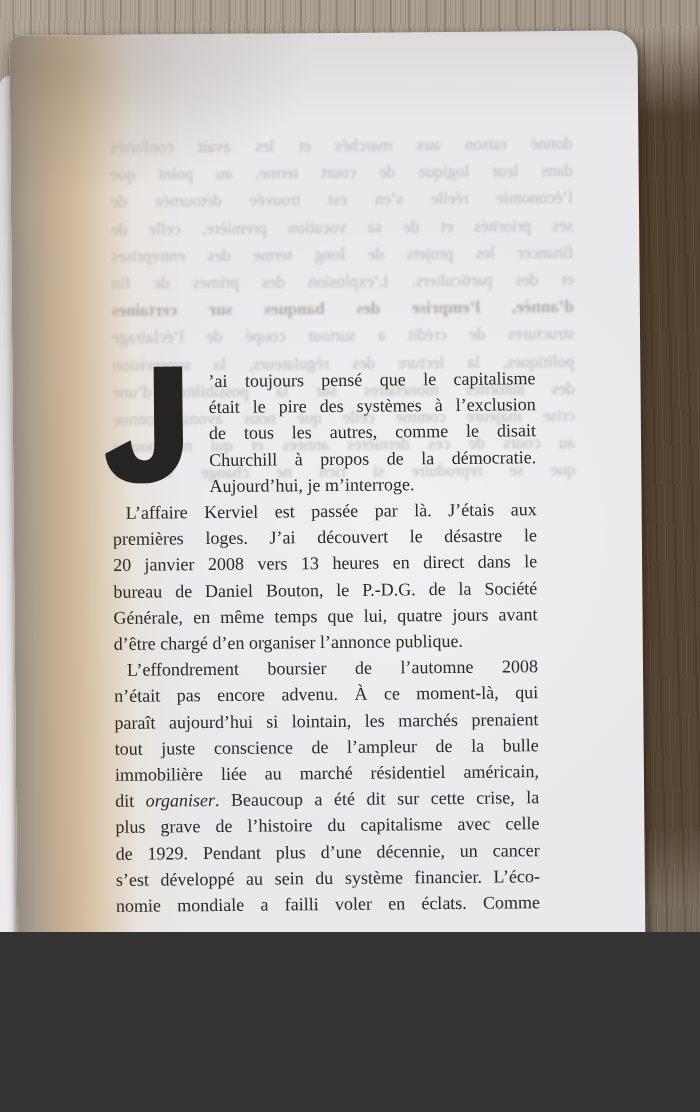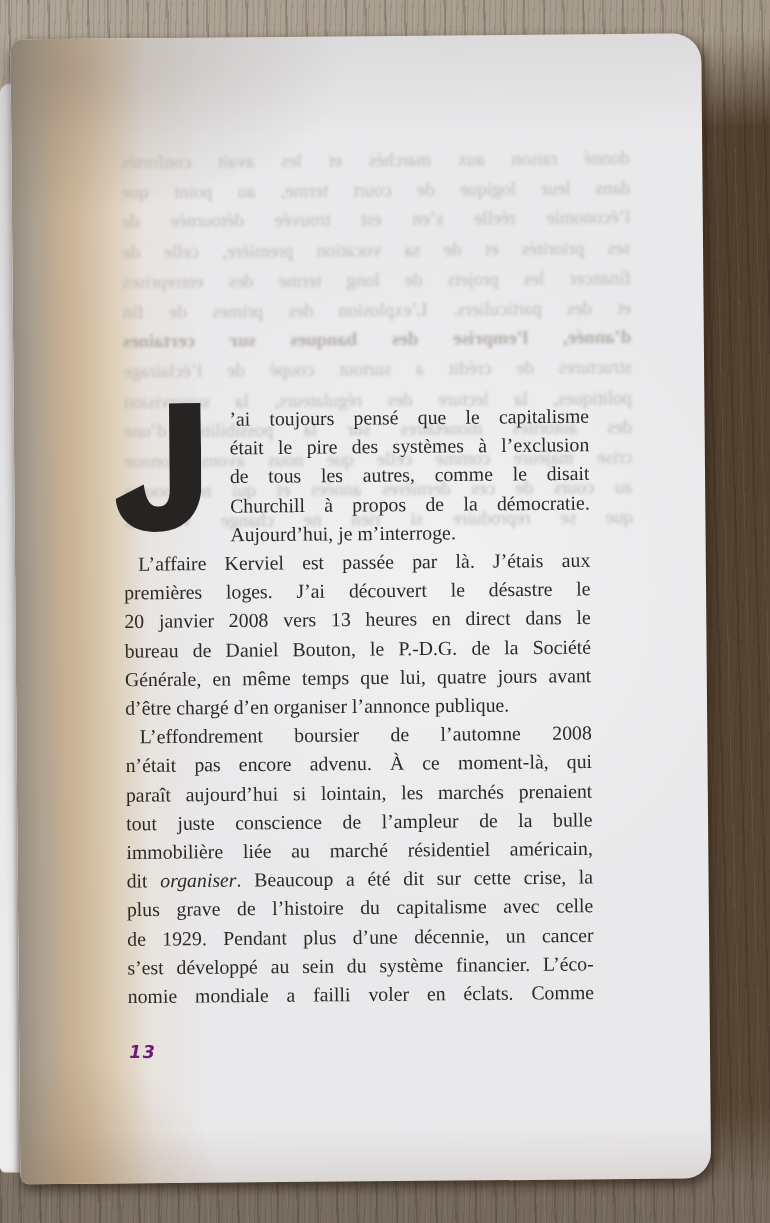--- a/index.html
+++ b/index.html
@@ -1,16 +1,16 @@
 <!DOCTYPE html>
 <html><head>
 <meta charset="utf-8">
 <style>
   html,body{margin:0;padding:0;background:#333;}
-  .scene{position:relative;width:700px;height:1112px;overflow:hidden;
+  .scene{position:relative;width:700px;height:932px;overflow:hidden;
          font-family:"Liberation Serif",serif;}
 
   
   .wood{position:absolute;inset:0;
     background:
       repeating-linear-gradient(91.5deg, rgba(30,20,10,.10) 0 1px, rgba(0,0,0,0) 1px 5px),
       repeating-linear-gradient(88.5deg, rgba(25,15,8,.16) 0 2px, rgba(0,0,0,0) 2px 9px, rgba(255,255,255,.05) 9px 10px, rgba(0,0,0,0) 10px 18px),
       linear-gradient(180deg, rgba(178,168,153,.85) 0 30px, rgba(178,168,153,0) 115px),
       linear-gradient(0deg, rgba(124,113,101,.85) 0 32px, rgba(124,113,101,0) 105px),
       linear-gradient(104deg, #a2968a 0%, #8d8073 22%, #70604f 48%, #52402f 72%, #5b4938 100%);

